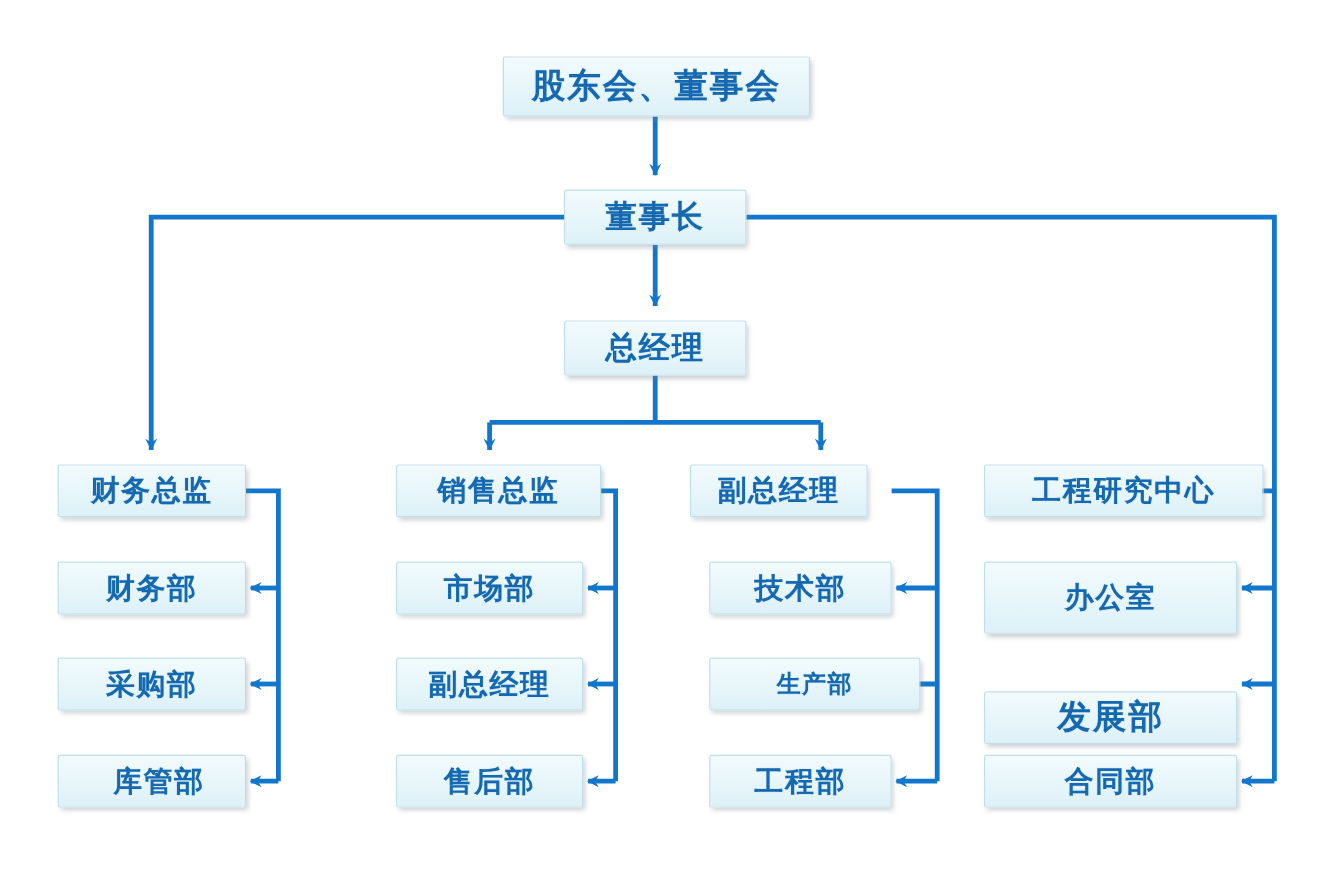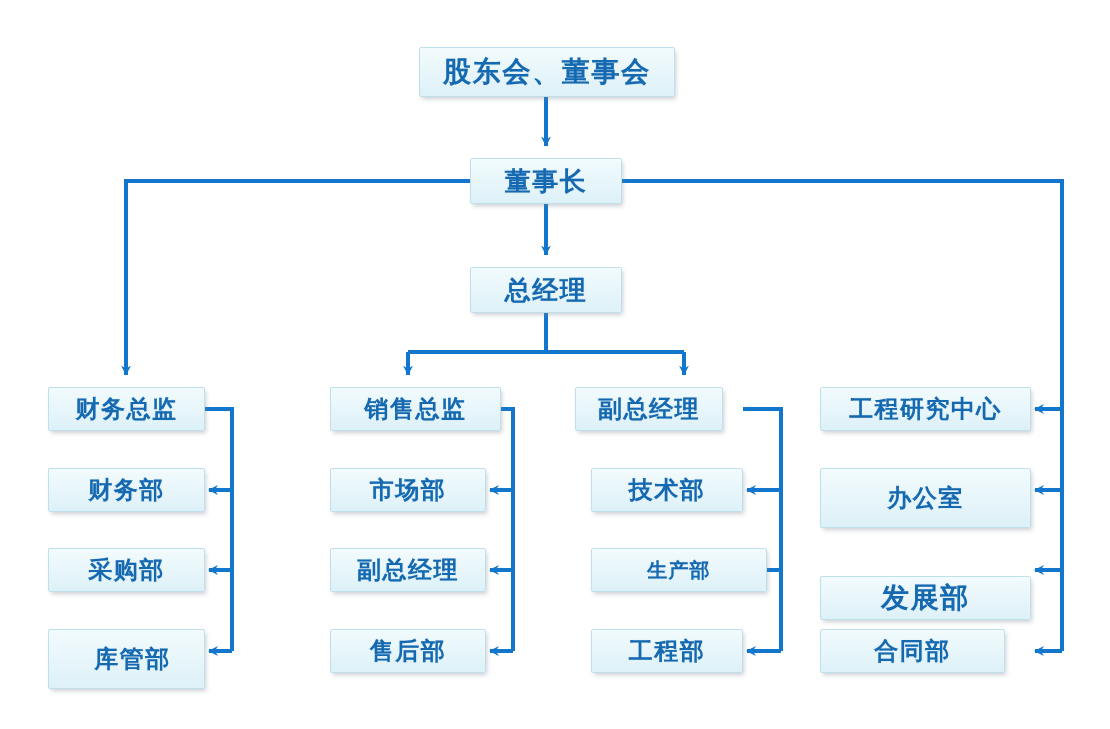--- a/index.html
+++ b/index.html
@@ -115,21 +115,21 @@
 
   <div class="node" style="left: 48px; top: 387px; width: 157px; height: 44px; font-size: 24px;">
     <span class="node-label">财务总监</span>
   </div>
   <div class="node" style="left: 48px; top: 468px; width: 157px; height: 44px; font-size: 24px;">
     <span class="node-label">财务部</span>
   </div>
   <div class="node" style="left: 48px; top: 548px; width: 157px; height: 44px; font-size: 24px;">
     <span class="node-label">采购部</span>
   </div>
-  <div class="node" style="left: 48px; top: 629px; width: 157px; height: 60px; font-size: 24px; padding-left: 12px;">
+  <div class="node" style="left: 48px; top: 629px; width: 157px; height: 44px; font-size: 24px; padding-left: 12px;">
     <span class="node-label">库管部</span>
   </div>
 
   <div class="node" style="left: 330px; top: 387px; width: 171px; height: 44px; font-size: 24px;">
     <span class="node-label">销售总监</span>
   </div>
   <div class="node" style="left: 330px; top: 468px; width: 156px; height: 44px; font-size: 24px;">
     <span class="node-label">市场部</span>
   </div>
   <div class="node" style="left: 330px; top: 548px; width: 156px; height: 44px; font-size: 24px;">
@@ -145,26 +145,26 @@
   <div class="node" style="left: 591px; top: 468px; width: 152px; height: 44px; font-size: 24px;">
     <span class="node-label">技术部</span>
   </div>
   <div class="node" style="left: 591px; top: 548px; width: 176px; height: 44px; font-size: 20px; text-align: center;">
     <span class="node-label">生产部</span>
   </div>
   <div class="node" style="left: 591px; top: 629px; width: 152px; height: 44px; font-size: 24px;">
     <span class="node-label">工程部</span>
   </div>
 
-  <div class="node" style="left: 820px; top: 387px; width: 211px; height: 44px; font-size: 24px;">
+  <div class="node" style="left: 820px; top: 387px; width: 233px; height: 44px; font-size: 24px;">
     <span class="node-label">工程研究中心</span>
   </div>
   <div class="node" style="left: 820px; top: 468px; width: 211px; height: 60px; font-size: 24px;">
     <span class="node-label">办公室</span>
   </div>
   <div class="node" style="left: 820px; top: 576px; width: 211px; height: 44px; font-size: 28px;">
     <span class="node-label">发展部</span>
   </div>
-  <div class="node" style="left: 820px; top: 629px; width: 185px; height: 44px; font-size: 24px;">
+  <div class="node" style="left: 820px; top: 629px; width: 211px; height: 44px; font-size: 24px;">
     <span class="node-label">合同部</span>
   </div>
 
 </div>
 
 </body></html>

